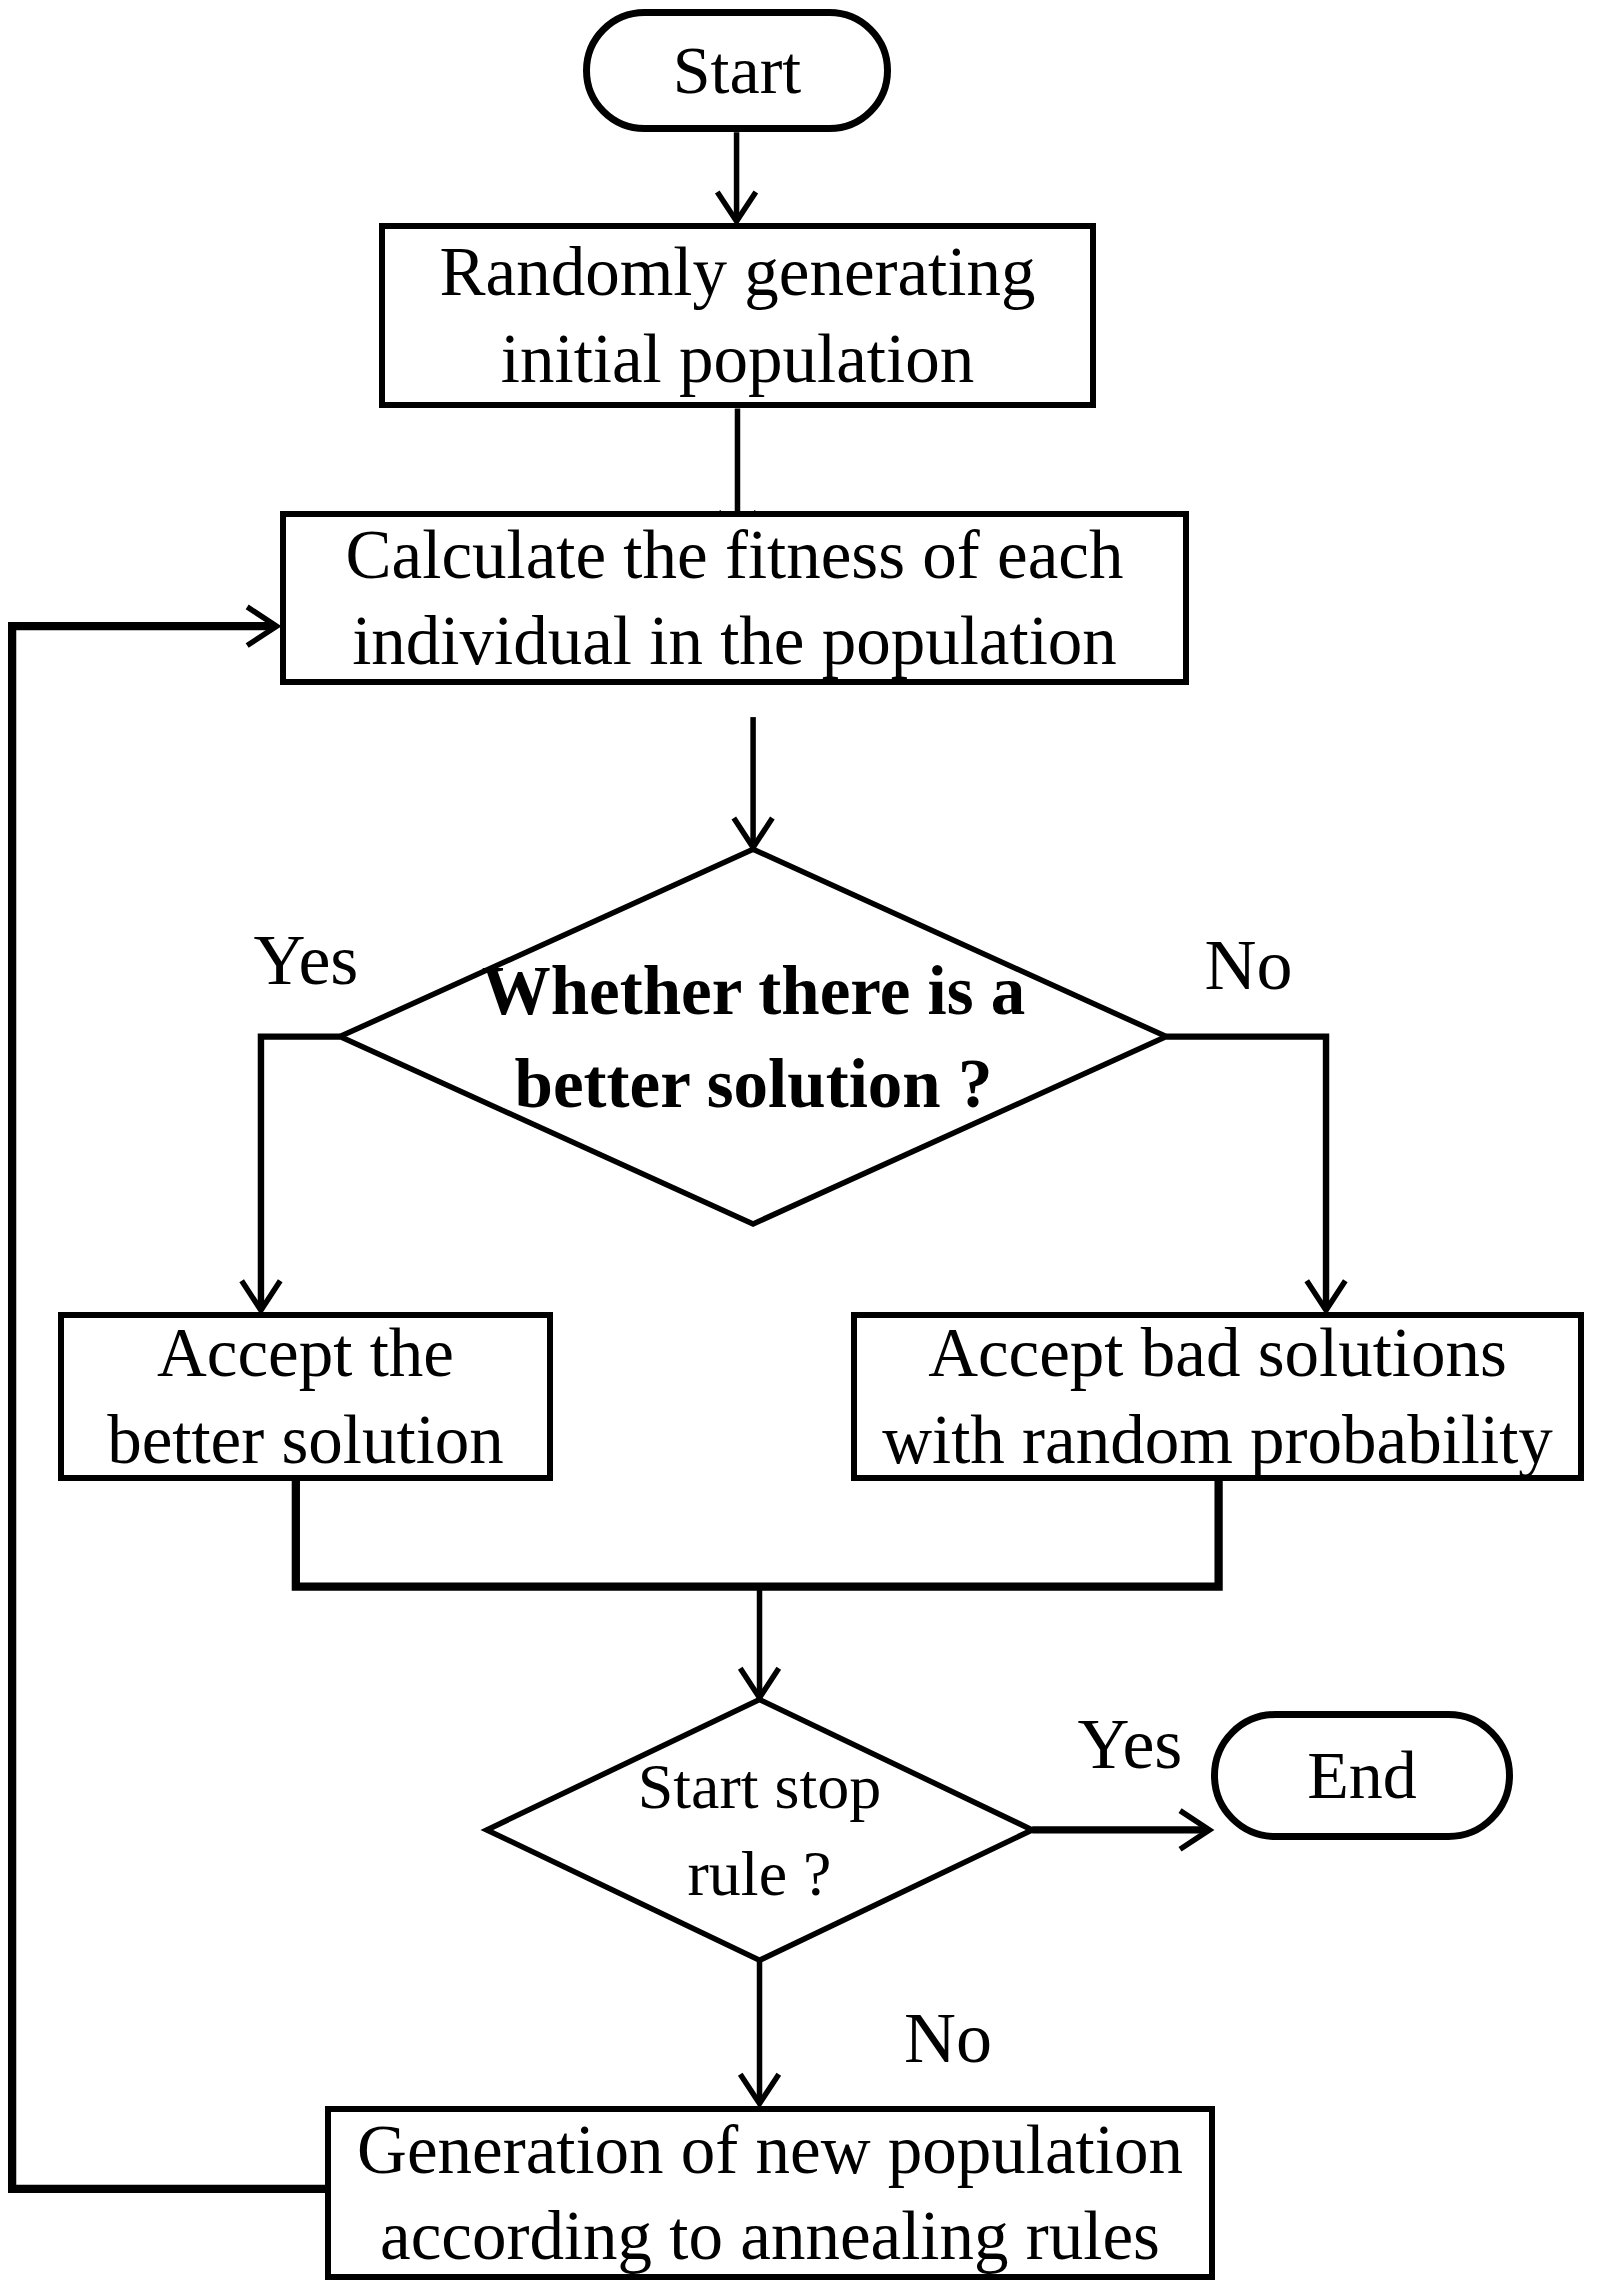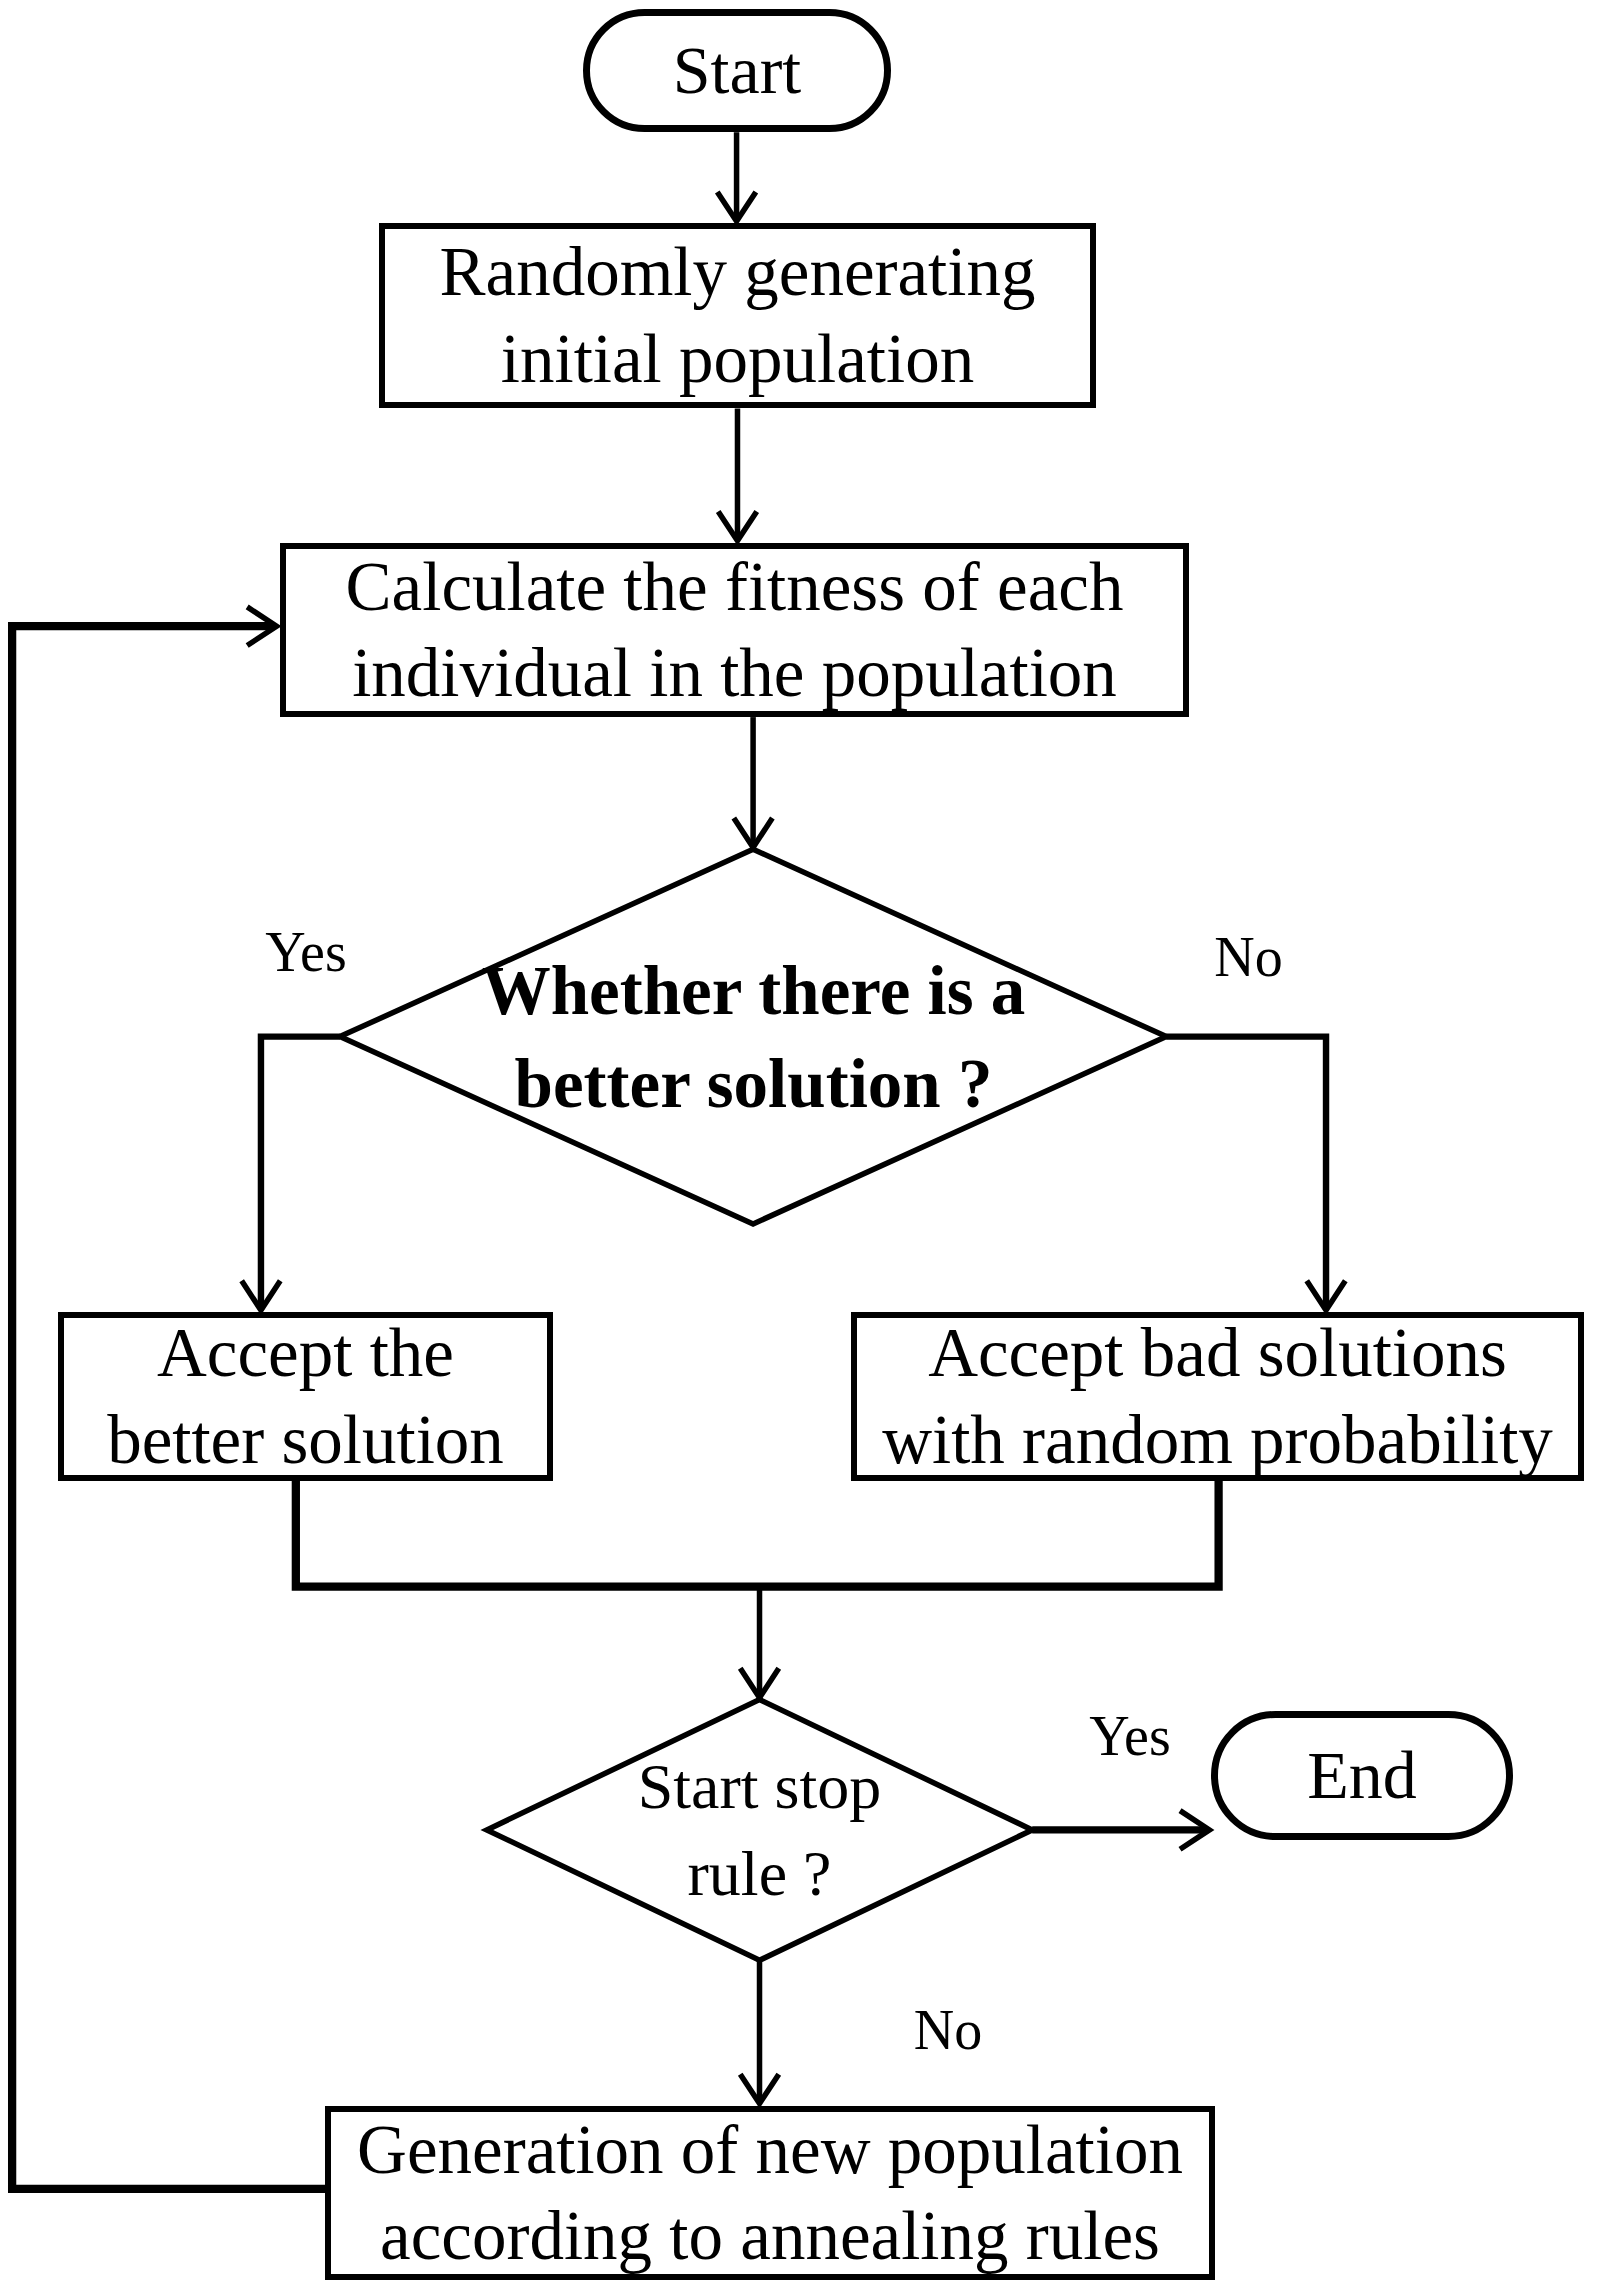--- a/index.html
+++ b/index.html
@@ -51,21 +51,21 @@
     text-align: center;
     white-space: pre-line;
     background: transparent;
     font-size: 69px;
     line-height: 1.35;
   }
   .diamond-text.small { font-size: 64px; }
   .edge-label {
     position: absolute;
     text-align: center;
-    font-size: 56px;
+    font-size: 72px;
     line-height: 1.0;
     background: transparent;
   }
 </style>
 </head>
 <body>
 
 <div class="canvas">
 
   <svg class="wires" viewBox="0 0 1740 2493" fill="none" stroke="currentColor">
@@ -101,21 +101,21 @@
 
     <polygon points="820,925 1270,1129 820,1333 370,1129" fill="#ffffff" stroke-width="6"></polygon>
     <polygon points="827,1851 1124,1993 827,2135 530,1993" fill="#ffffff" stroke-width="6"></polygon>
   </svg>
 
   <div class="node terminator" style="left:583px; top:9.2px; width:308px; height:123px;">Start</div>
 
   <div class="node process" style="left:379px; top:223px; width:717px; height:185px;">Randomly generating
 initial population</div>
 
-  <div class="node process" style="left:280px; top:543px; width:909px; height:174px;">Calculate the fitness of each
+  <div class="node process" style="left:280px; top:511px; width:909px; height:174px;">Calculate the fitness of each
 individual in the population</div>
 
   <div class="diamond-text" style="left:455px; top:923px; width:597px; height:230px;font-weight:bold;">Whether there is a
 better solution ?</div>
 
   <div class="edge-label" style="left:214px; top:924px; width:184px;">Yes</div>
 
   <div class="edge-label" style="left:1166px; top:929px; width:165px;">No</div>
 
   <div class="node process" style="left:58px; top:1312px; width:495px; height:169px;">Accept the

